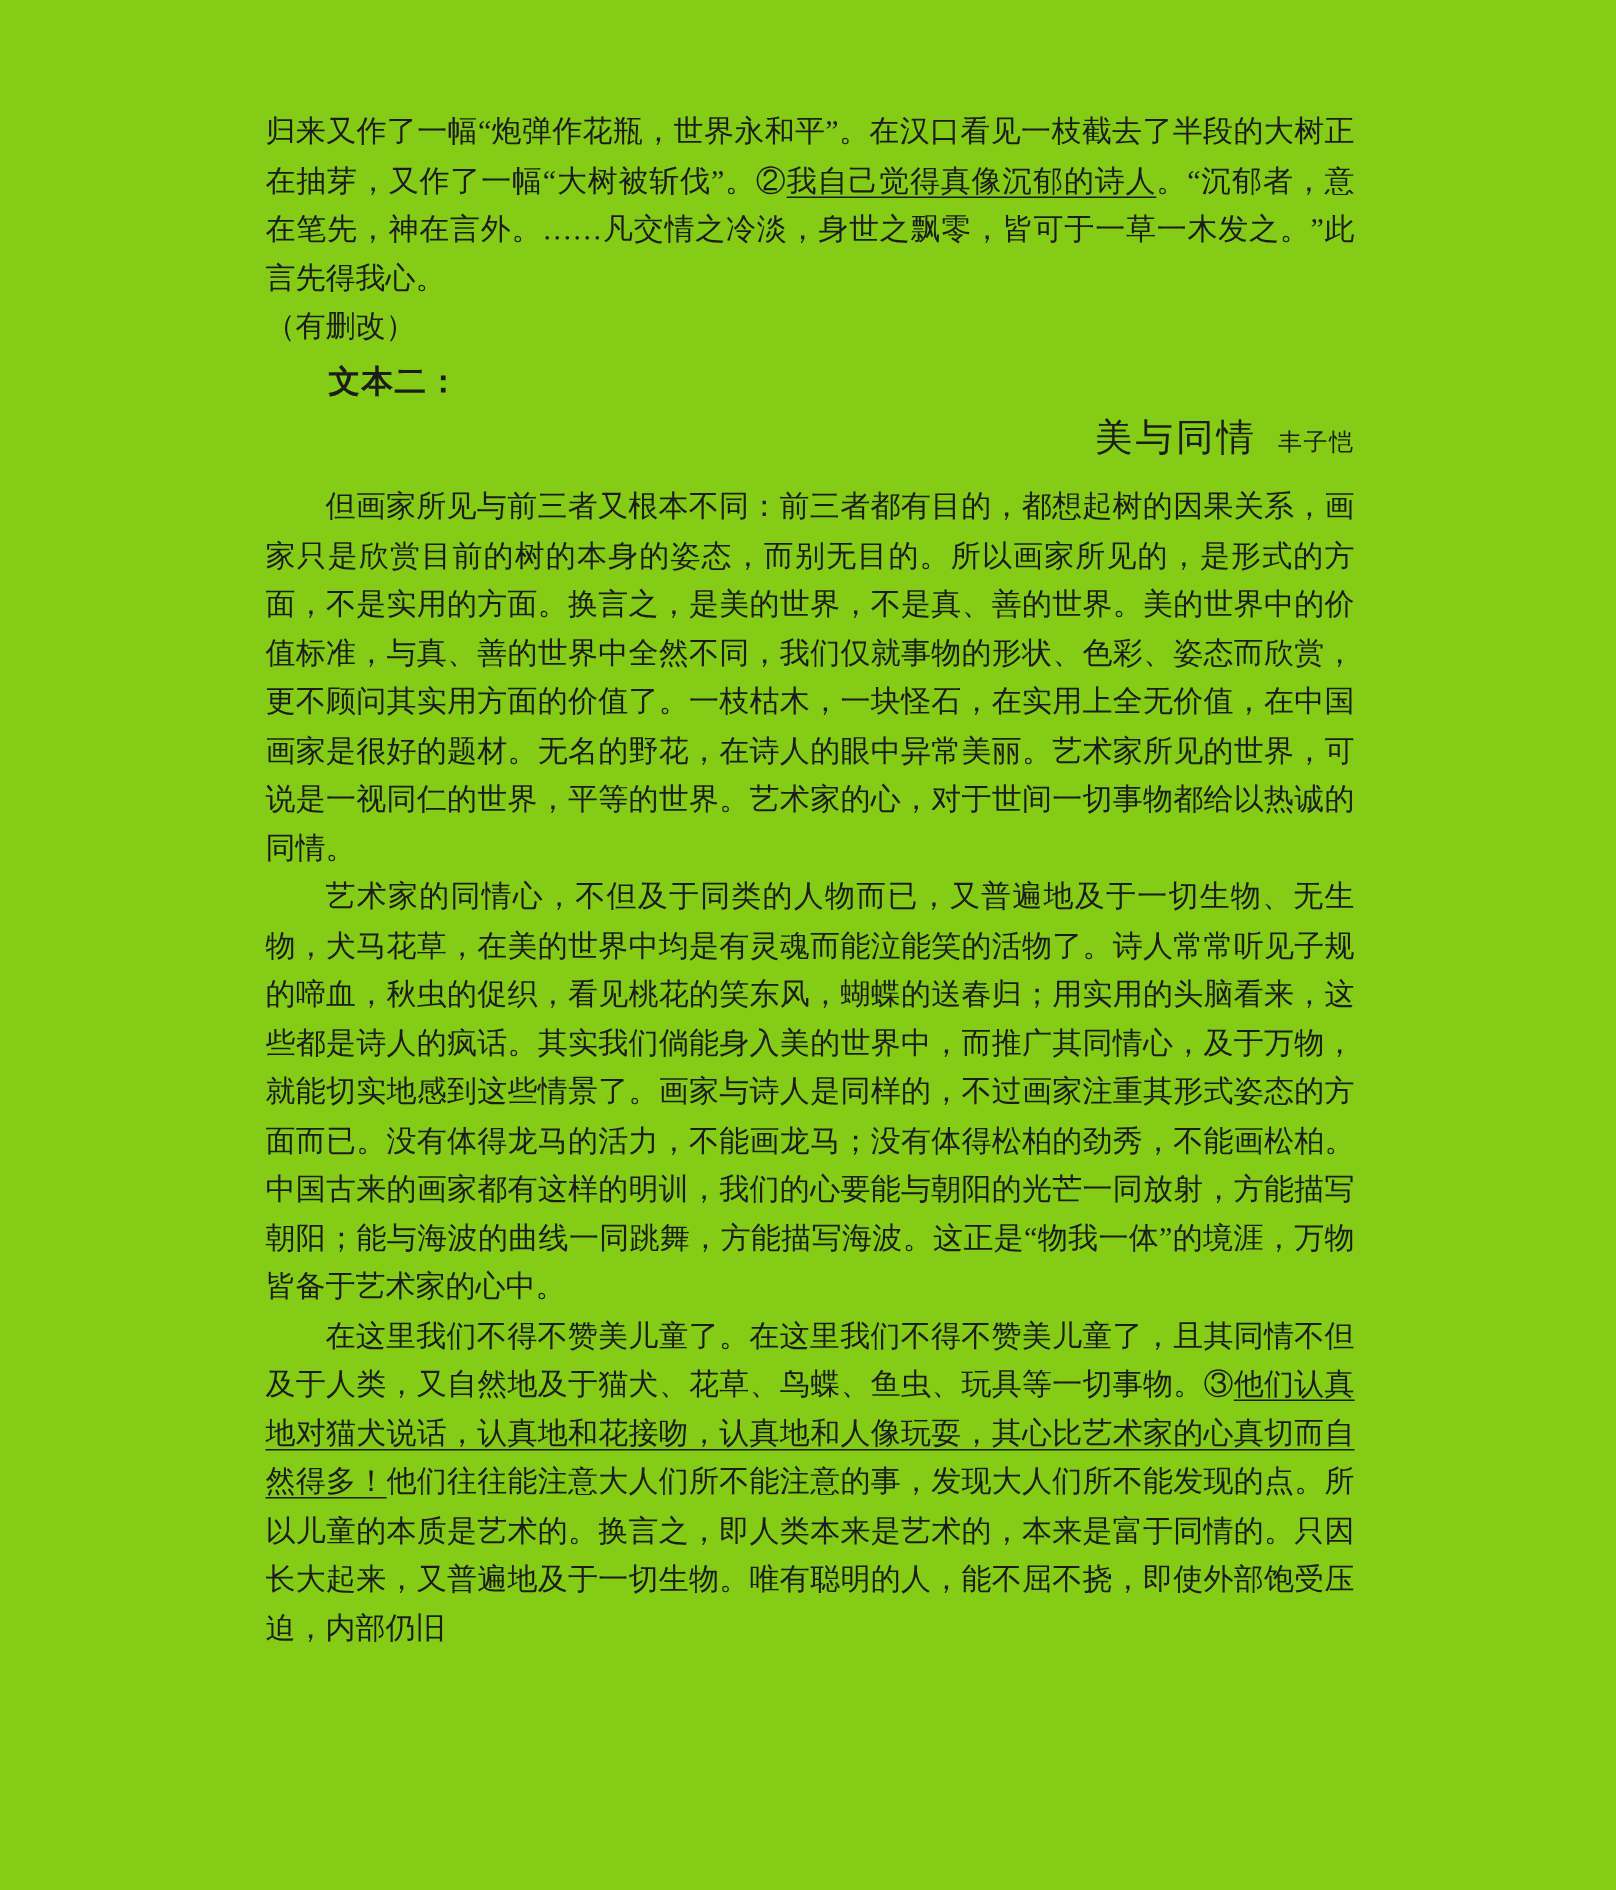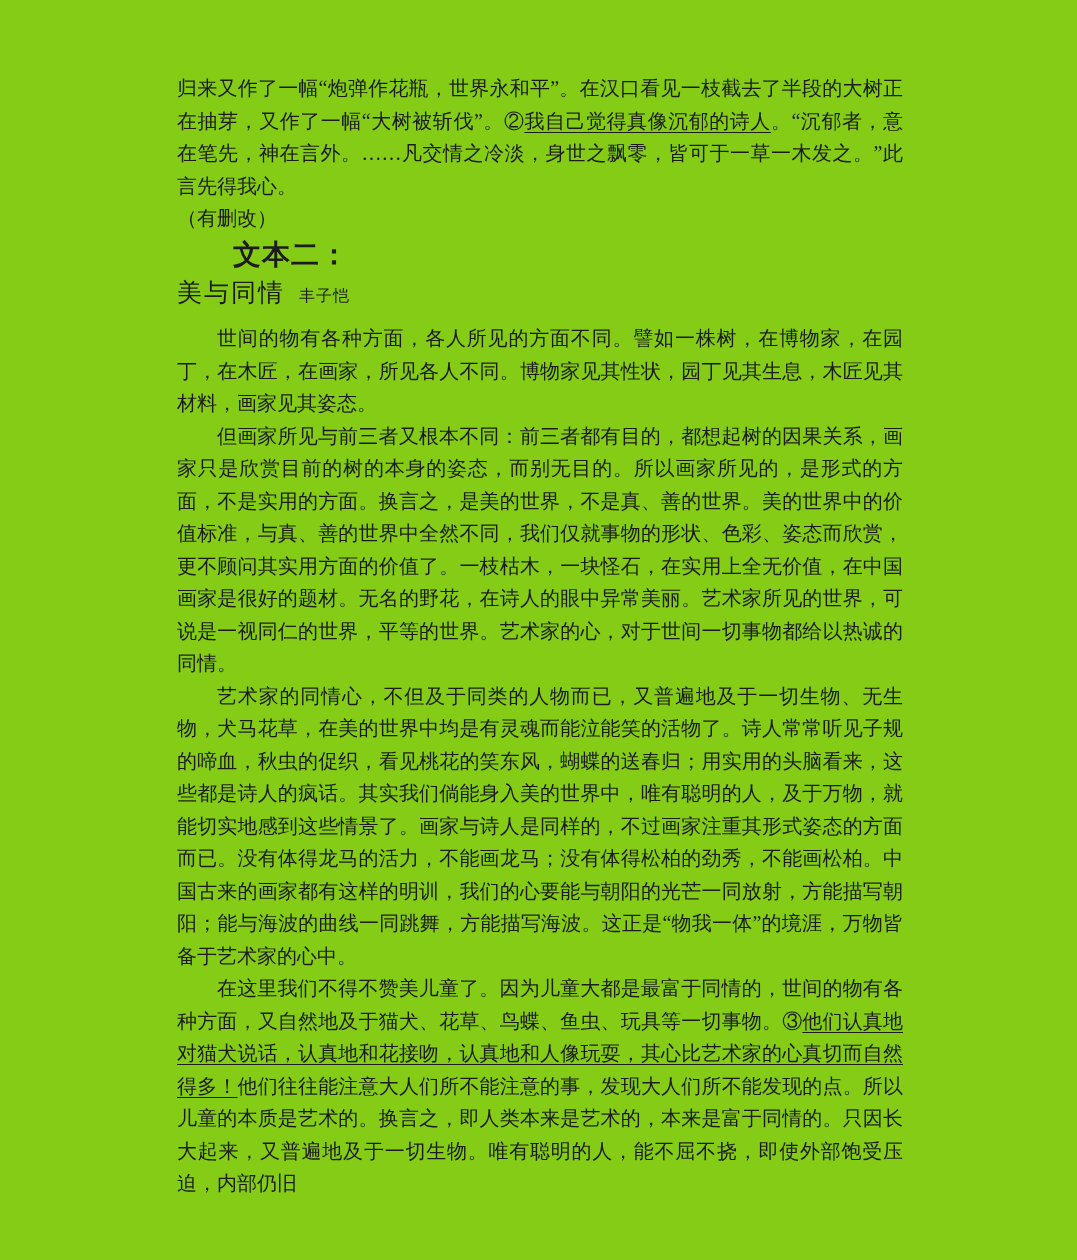--- a/index.html
+++ b/index.html
@@ -36,27 +36,27 @@
     text-decoration: underline;
     text-underline-offset: 4px;
     text-decoration-thickness: 1px;
   }
   .attribution {
     margin: 0;
   }
   .section-heading {
     font-family: Liberation Sans, sans-serif;
     font-weight: bold;
-    font-size: 28px;
+    font-size: 21px;
     text-indent: 2em;
     margin: 4px 0 0 0;
     letter-spacing: 1px;
   }
   .title-line {
-    text-align: left;
+    text-align: right;
     margin: 2px 0 6px 0;
     line-height: 40px;
     white-space: nowrap;
   }
   .article-title {
     font-size: 25px;
     letter-spacing: 2px;
   }
   .article-author {
     font-size: 16px;
@@ -73,22 +73,21 @@
     <p class="para"><span>归来又作了一幅“炮弹作花瓶，世界永和平”。在汉口看见一枝截去了半段的大树正在抽芽，又作了一幅“大树被斩伐”。</span><span>②</span><span class="u">我自己觉得真像沉郁的诗人</span><span>。“沉郁者，意在笔先，神在言外。……凡交情之冷淡，身世之飘零，皆可于一草一木发之。”此言先得我心。</span></p>
 
     <p class="para attribution">（有删改）</p>
 
     <p class="section-heading">文本二：</p>
 
     <div class="title-line">
       <span class="article-title">美与同情</span><span class="article-author">丰子恺</span>
     </div>
 
-    <p class="para indent"><span>世间的物有各种方面，各人所见的方面不同。譬如一株树，在博物家，在园丁，在木匠，在画家，所见各人不同。博物家见其性状，园丁见其生息，木匠见其材料，画家见其姿态。</span></p>
 
     <p class="para indent"><span>但画家所见与前三者又根本不同：前三者都有目的，都想起树的因果关系，画家只是欣赏目前的树的本身的姿态，而别无目的。所以画家所见的，是形式的方面，不是实用的方面。换言之，是美的世界，不是真、善的世界。美的世界中的价值标准，与真、善的世界中全然不同，我们仅就事物的形状、色彩、姿态而欣赏，更不顾问其实用方面的价值了。一枝枯木，一块怪石，在实用上全无价值，在中国画家是很好的题材。无名的野花，在诗人的眼中异常美丽。艺术家所见的世界，可说是一视同仁的世界，平等的世界。艺术家的心，对于世间一切事物都给以热诚的同情。</span></p>
 
-    <p class="para indent"><span>艺术家的同情心，不但及于同类的人物而已，又普遍地及于一切生物、无生物，犬马花草，在美的世界中均是有灵魂而能泣能笑的活物了。诗人常常听见子规的啼血，秋虫的促织，看见桃花的笑东风，蝴蝶的送春归；用实用的头脑看来，这些都是诗人的疯话。其实我们倘能身入美的世界中，唯有聪明的人，及于万物，就能切实地感到这些情景了。画家与诗人是同样的，不过画家注重其形式姿态的方面而已。没有体得龙马的活力，不能画龙马；没有体得松柏的劲秀，不能画松柏。中国古来的画家都有这样的明训，我们的心要能与朝阳的光芒一同放射，方能描写朝阳；能与海波的曲线一同跳舞，方能描写海波。这正是“物我一体”的境涯，万物皆备于艺术家的心中。</span></p>
+    <p class="para indent"><span>艺术家的同情心，不但及于同类的人物而已，又普遍地及于一切生物、无生物，犬马花草，在美的世界中均是有灵魂而能泣能笑的活物了。诗人常常听见子规的啼血，秋虫的促织，看见桃花的笑东风，蝴蝶的送春归；用实用的头脑看来，这些都是诗人的疯话。其实我们倘能身入美的世界中，而推广其同情心，及于万物，就能切实地感到这些情景了。画家与诗人是同样的，不过画家注重其形式姿态的方面而已。没有体得龙马的活力，不能画龙马；没有体得松柏的劲秀，不能画松柏。中国古来的画家都有这样的明训，我们的心要能与朝阳的光芒一同放射，方能描写朝阳；能与海波的曲线一同跳舞，方能描写海波。这正是“物我一体”的境涯，万物皆备于艺术家的心中。</span></p>
 
-    <p class="para indent"><span>在这里我们不得不赞美儿童了。因为儿童大都是最富于同情的，世间的物有各种方面，又自然地及于猫犬、花草、鸟蝶、鱼虫、玩具等一切事物。</span><span>③</span><span class="u">他们认真地对猫犬说话，认真地和花接吻，认真地和人像玩耍，其心比艺术家的心真切而自然得多！</span><span>他们往往能注意大人们所不能注意的事，发现大人们所不能发现的点。所以儿童的本质是艺术的。换言之，即人类本来是艺术的，本来是富于同情的。只因长大起来，又普遍地及于一切生物。唯有聪明的人，能不屈不挠，即使外部饱受压迫，内部仍旧</span></p>
+    <p class="para indent"><span>在这里我们不得不赞美儿童了。在这里我们不得不赞美儿童了，且其同情不但及于人类，又自然地及于猫犬、花草、鸟蝶、鱼虫、玩具等一切事物。</span><span>③</span><span class="u">他们认真地对猫犬说话，认真地和花接吻，认真地和人像玩耍，其心比艺术家的心真切而自然得多！</span><span>他们往往能注意大人们所不能注意的事，发现大人们所不能发现的点。所以儿童的本质是艺术的。换言之，即人类本来是艺术的，本来是富于同情的。只因长大起来，又普遍地及于一切生物。唯有聪明的人，能不屈不挠，即使外部饱受压迫，内部仍旧</span></p>
 
   </div>
 </div>
 
 </body></html>

